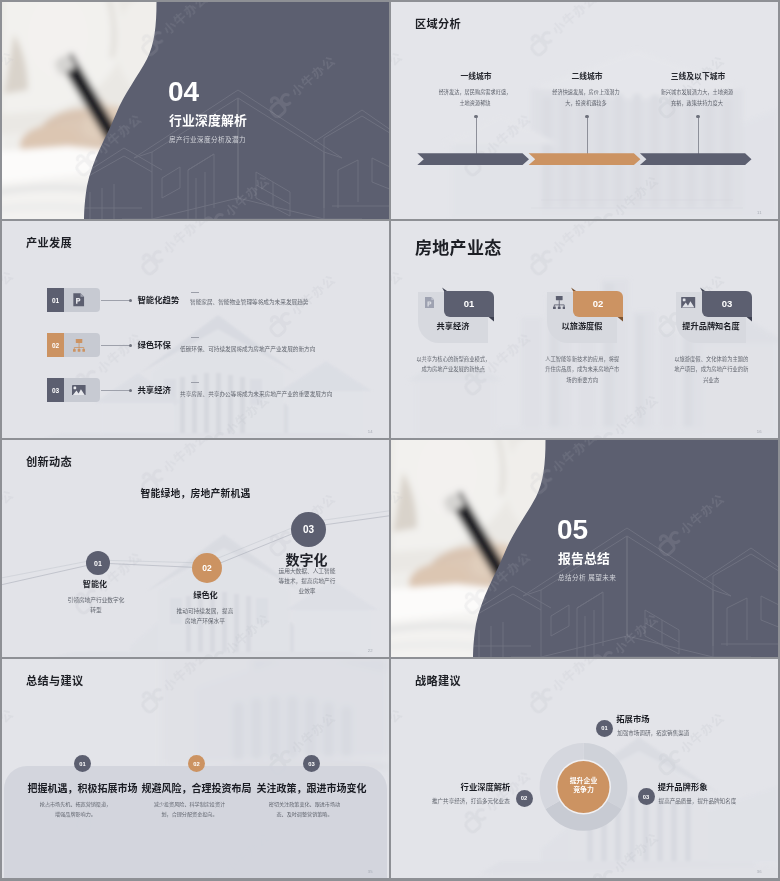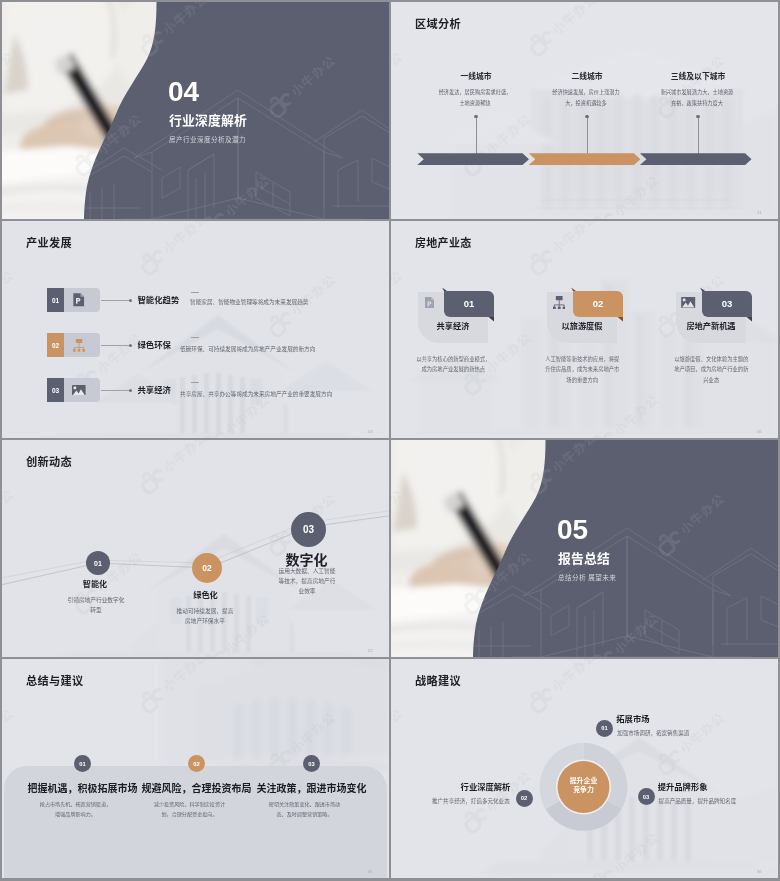--- a/index.html
+++ b/index.html
@@ -373,21 +373,21 @@
       <path d="M110 206 L330 206 L350 217 L90 217 Z" fill="#dfe1e6"></path>
       <path d="M312 217 L312 120 L350 100 L387 120 L387 217 Z" fill="#e0e2e7"></path>
       <path d="M304 122 L350 94 L396 122" fill="#d9dce2"></path>
       <path d="M24 217 L24 158 L64 136 L104 158 L104 217 Z" fill="#e1e2e7"></path>
       <path d="M16 160 L64 132 L112 160" fill="#dadde3"></path>
     </g>
   </svg>
   <svg class="wm" viewBox="0 0 387 217">
     <use href="#wmfield" opacity=".34"></use>
   </svg>
-  <div class="ttl" style="left:24px;top:13px;font-size:11px;letter-spacing:.3px;">房地产业态</div>
+  <div class="ttl" style="left:24px;top:13px;font-size:17px;letter-spacing:.3px;">房地产业态</div>
 
   <div class="s4card" style="left:27px;top:71px;width:70px;height:51px;"></div>
   <svg width="9.6" height="11.6" viewBox="0 0 20 24" style="position:absolute;left:33.7px;top:75.5px;">
     <path d="M0 0 h13.2 l6.8 6.4 v17.6 h-20 z" fill="#9ea2b1"></path>
     <path d="M13.2 0 l6.8 6.4 h-6.8 z" fill="#bcbfca"></path>
     <path d="M5.2 9.4 h5.0 a3.1 3.1 0 0 1 0 6.2 h-2.4 v4.2 h-2.6 z m2.6 2.2 v1.8 h2.2 a.9 .9 0 0 0 0 -1.8 z" fill="#dcdee4"></path>
   </svg>
   <svg width="56" height="32" viewBox="0 0 56 32" style="position:absolute;left:51px;top:66px;overflow:visible;">
     <path d="M2 4 L46 4 A6 6 0 0 1 52 10 L52 30 L8 30 A6 6 0 0 1 2 24 Z" fill="#5c5f70"></path>
     <path d="M0 0.5 L5 4 L2 4 Z" fill="#3d4050"></path>
@@ -419,21 +419,21 @@
     <rect x="0" y="0" width="28" height="22" rx="1" fill="#5c5f70"></rect>
     <rect x="3.2" y="3.2" width="5.4" height="5.2" rx="1" fill="#e1e3e9"></rect>
     <path d="M1.6 20.8 L9.2 11.2 L13.6 17.6 L18.4 8.4 L26.4 20.8 Z" fill="#e1e3e9"></path>
   </svg>
   <svg width="56" height="32" viewBox="0 0 56 32" style="position:absolute;left:309px;top:66px;overflow:visible;">
     <path d="M2 4 L46 4 A6 6 0 0 1 52 10 L52 30 L8 30 A6 6 0 0 1 2 24 Z" fill="#5c5f70"></path>
     <path d="M0 0.5 L5 4 L2 4 Z" fill="#3d4050"></path>
     <path d="M52 30 L52 34.5 L46.5 30 Z" fill="#3d4050"></path>
   </svg>
   <div class="s4num" style="position:absolute;left:309px;top:70px;width:54px;height:25px;color:#fff;font-weight:700;font-size:9.5px;display:flex;align-items:center;justify-content:center;">03</div>
-  <div class="s4h" style="left:285px;top:98px;width:70px;">房地产新机遇</div>
+  <div class="s4h" style="left:285px;top:98px;width:70px;">提升品牌知名度</div>
   <div class="s4d" style="left:281px;top:133px;width:78.5px;">以旅游度假、文化体验为主题的地产项目，成为房地产行业的新兴业态</div>
 
   <div class="pageno">16</div>
 </div>
 
 <div class="slide">
   <svg class="bgart" viewBox="0 0 387 217">
     <defs>
           <filter id="bf5" x="-20%" y="-20%" width="140%" height="140%">
             <feGaussianBlur stdDeviation="1.3"></feGaussianBlur>
@@ -458,20 +458,21 @@
       <rect x="254" y="158" width="12" height="26" fill="#d7dae1"></rect>
       <path d="M292 214 L292 168 L330 146 L368 168 L368 214 Z" fill="#e1e3e8"></path>
       <path d="M284 170 L330 140 L376 170" fill="#d9dce3"></path>
       <path d="M70 212 L346 212 L366 217 L50 217 Z" fill="#dcdee4"></path>
     </g>
   </svg>
   <svg class="wm" viewBox="0 0 387 217">
     <use href="#wmfield" opacity=".34"></use>
   </svg>
   <div class="ttl" style="left:24px;top:13px;font-size:11.2px;letter-spacing:.3px;">创新动态</div>
+  <div class="ttl" style="left:0;top:46px;width:387px;text-align:center;font-size:9.8px;letter-spacing:.2px;">智能绿地，房地产新机遇</div>
 
   <svg class="bgart" viewBox="0 0 387 217">
     <path d="M-6 146 L96 123 L206 128 L307 87 L393 75" fill="none" stroke="#a7abb6" stroke-width=".65" opacity=".85"></path>
     <path d="M-6 139 L92 120 L204 123 L302 83 L393 70" fill="none" stroke="#b8bcc6" stroke-width=".55" opacity=".7"></path>
   </svg>
 
   <div class="c5" style="left:84px;top:111px;width:24px;height:24px;background:#5c5f70;font-size:7px;">01</div>
   <div class="c5h" style="left:63px;top:138px;width:60px;font-size:8.1px;">智能化</div>
   <div class="c5d" style="left:64px;top:155px;width:60px;">引领房地产行业数字化转型</div>
 

